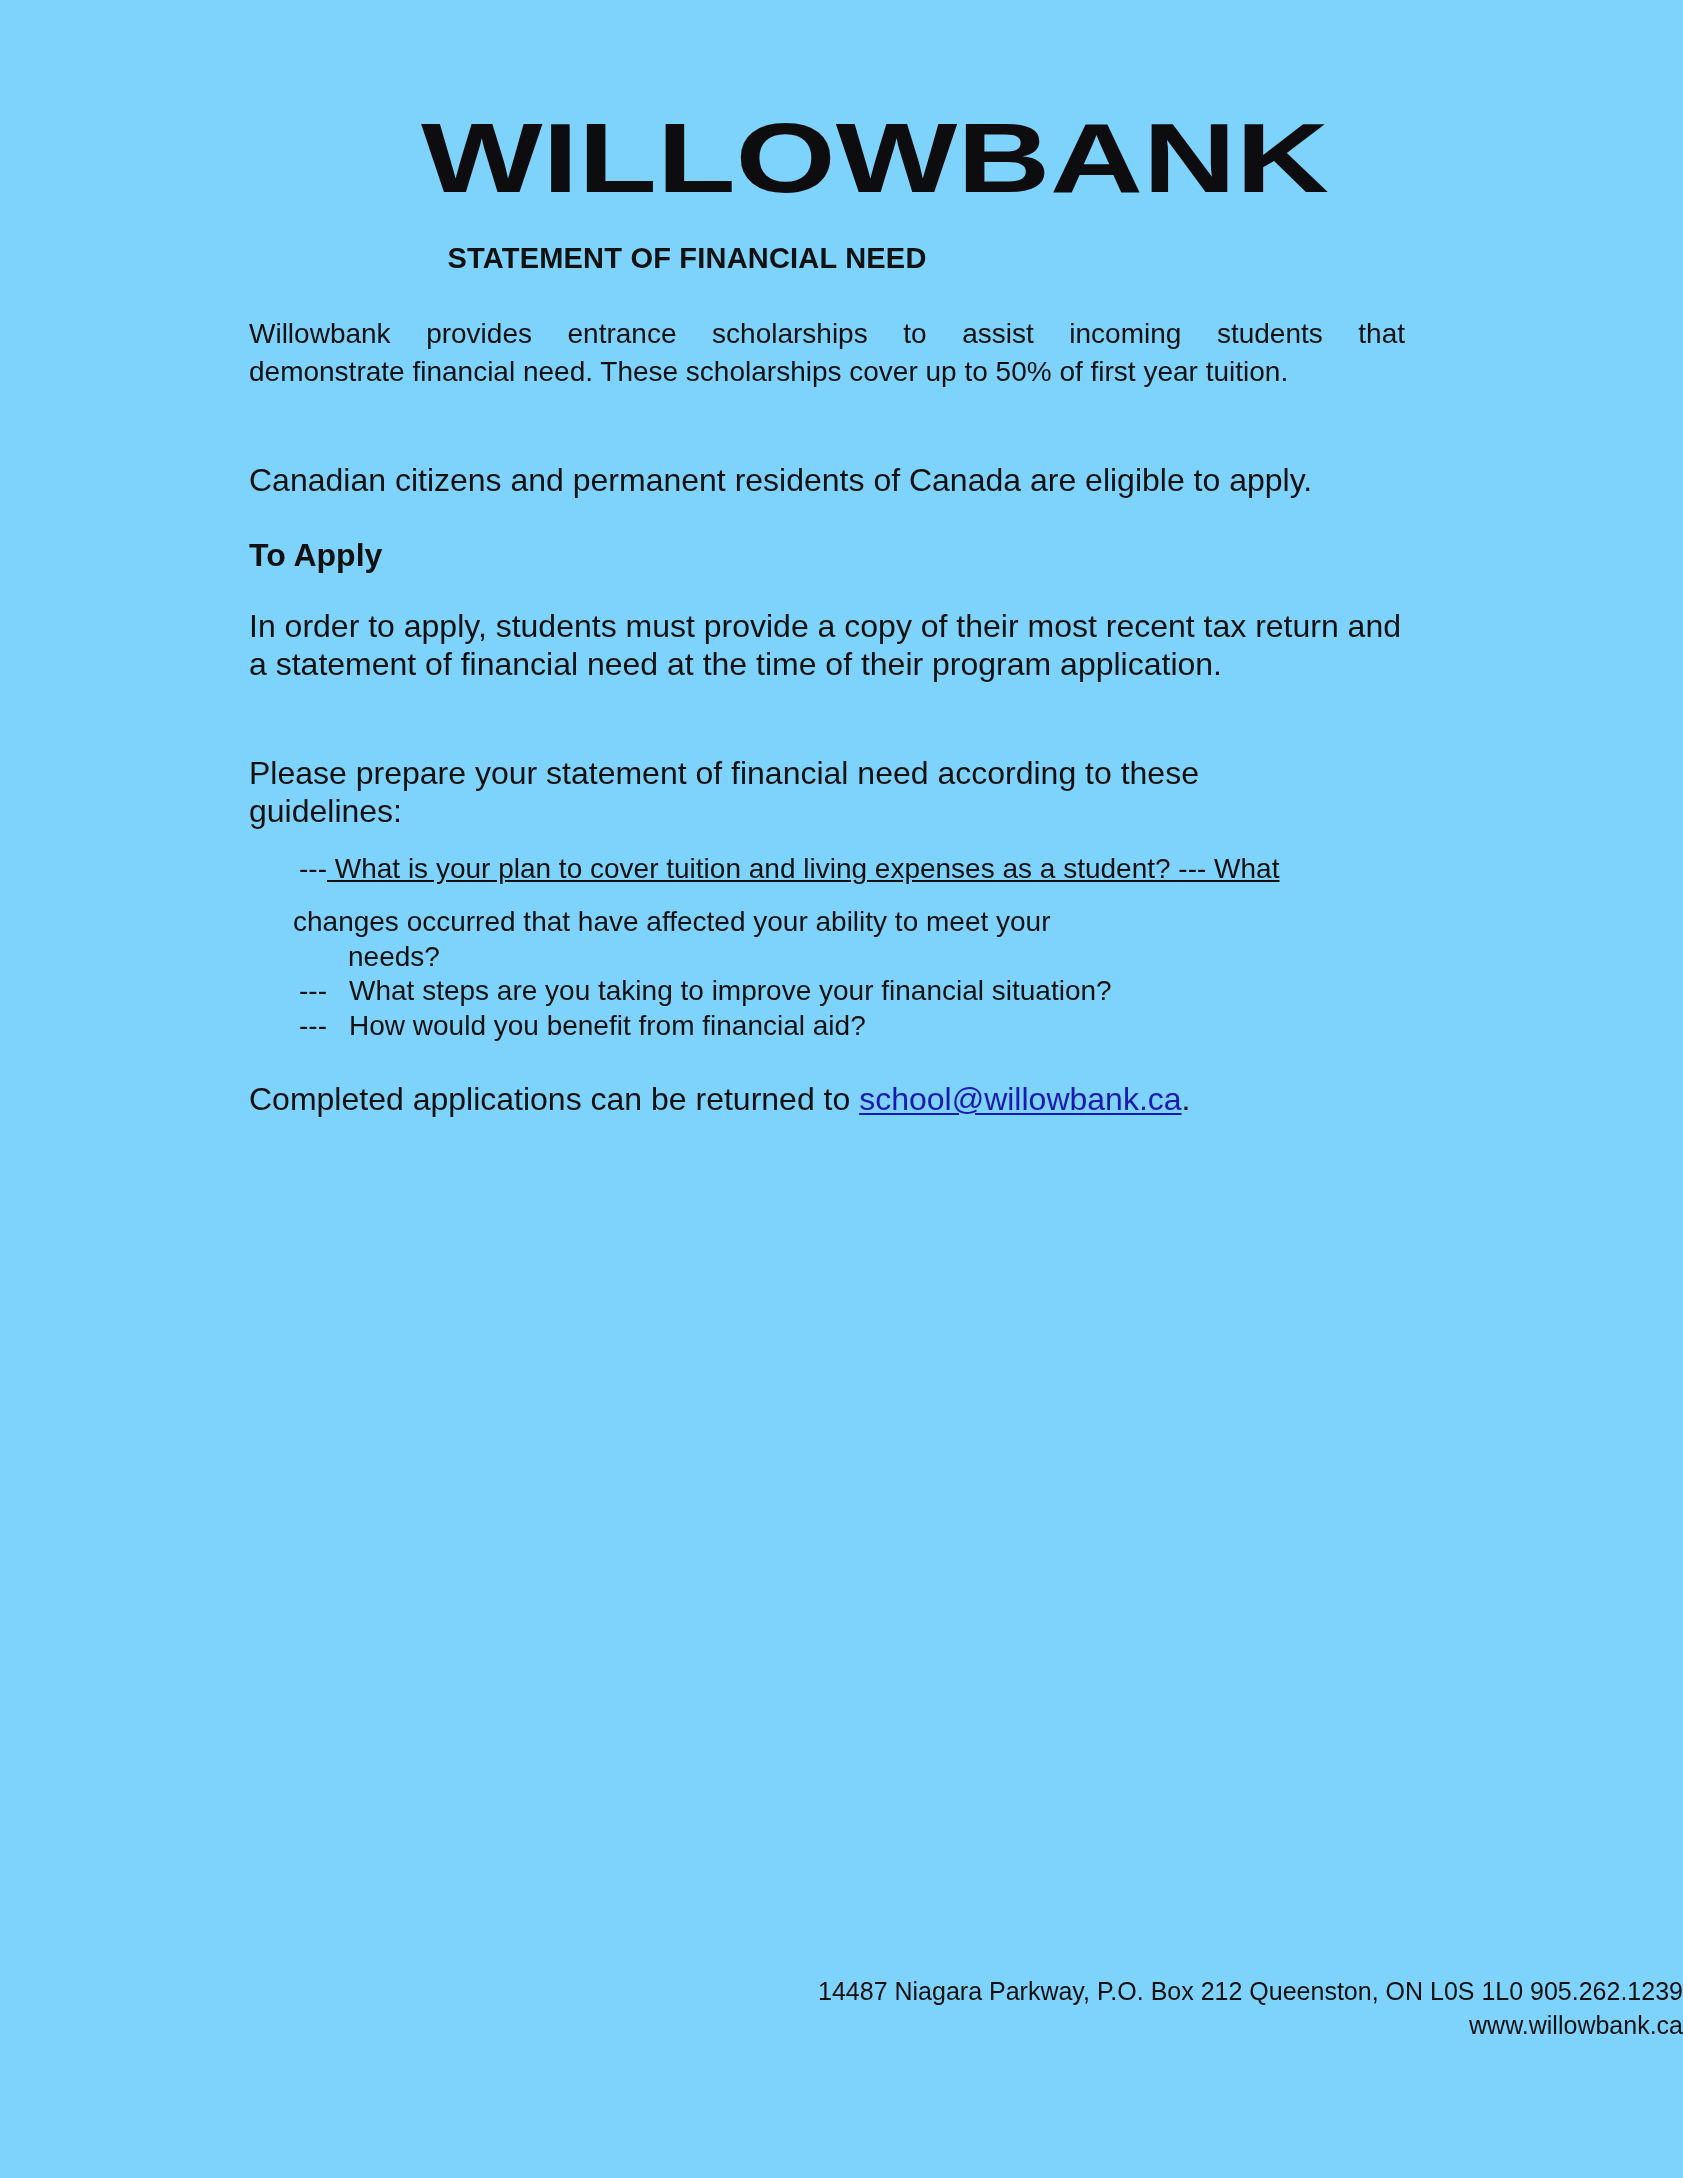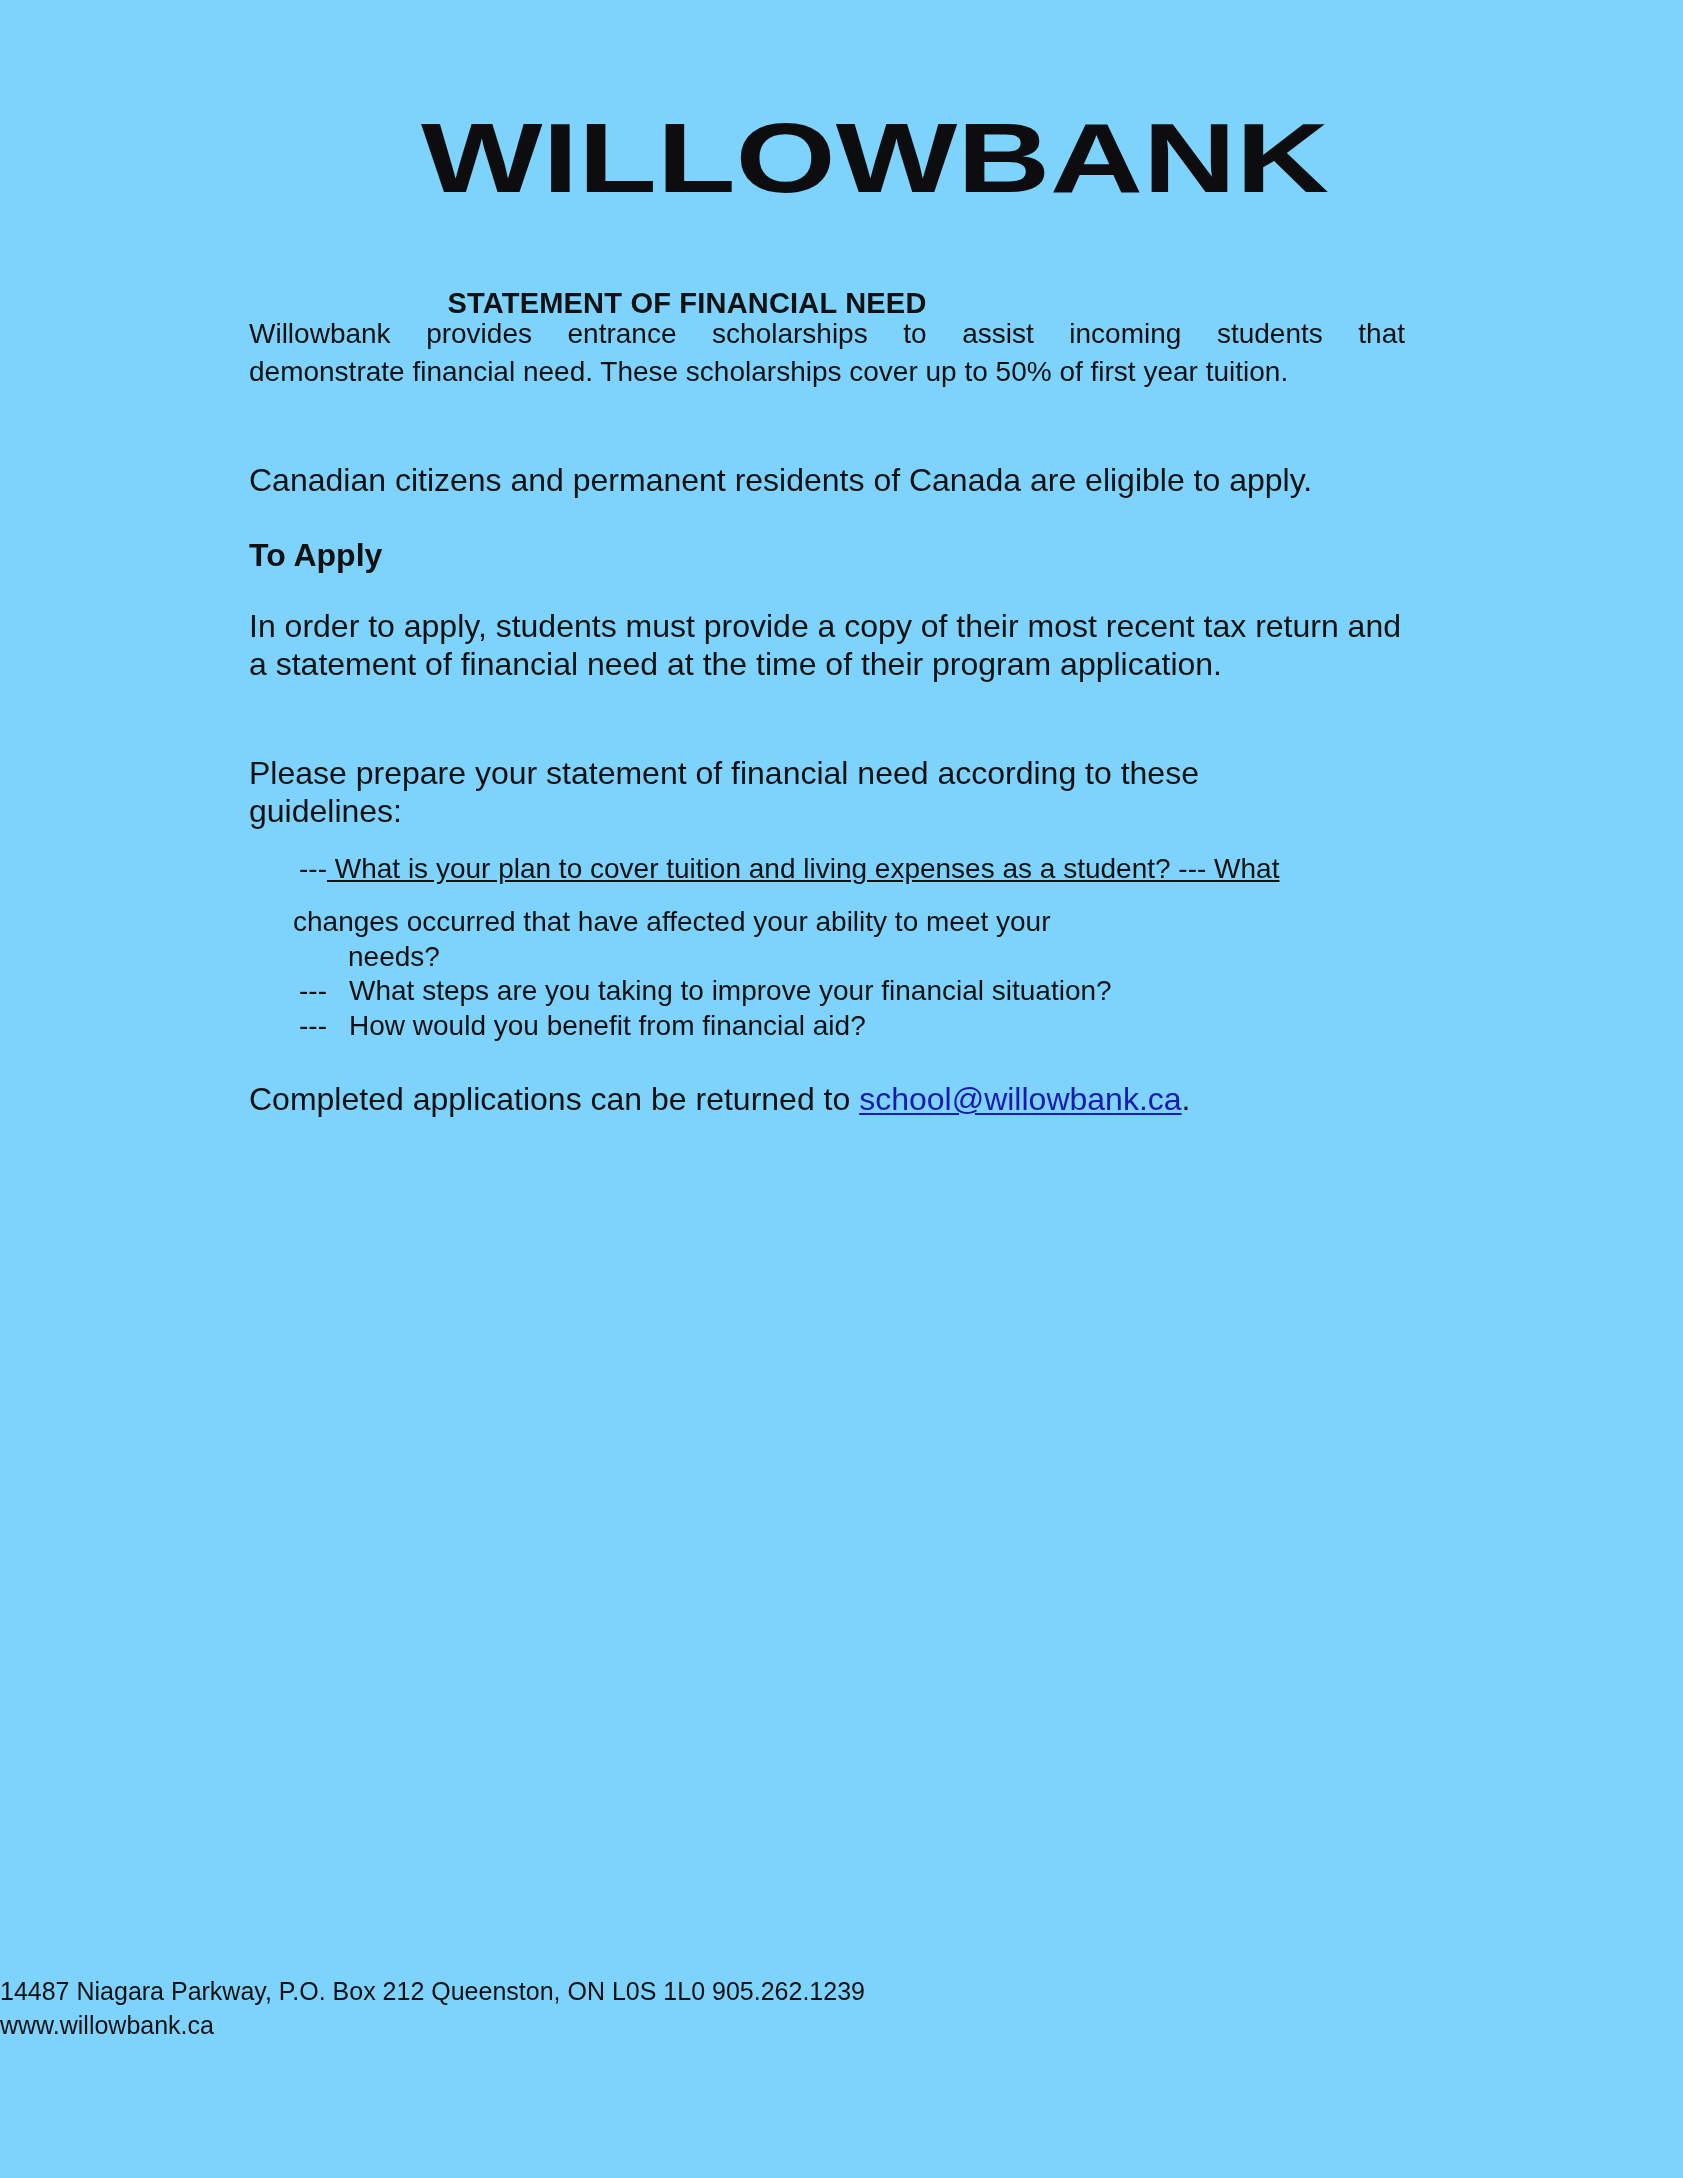--- a/index.html
+++ b/index.html
@@ -33,21 +33,20 @@
     .doc-title {
       position: absolute;
       left: 0;
       width: 1374px;
       top: 238px;
       text-align: center;
       font-weight: bold;
       font-size: 29px;
       line-height: 40px;
       letter-spacing: 0.2px;
-      margin-top: 45px;
     }
     .text {
       position: absolute;
       left: 249px;
       font-size: 32px;
       line-height: 38px;
       white-space: nowrap;
     }
     .justified {
       position: absolute;
@@ -72,21 +71,21 @@
       color: #1a1ab0;
       text-decoration: underline;
       text-decoration-thickness: 2px;
       text-underline-offset: 3px;
       cursor: pointer;
     }
     .footer-line {
       position: absolute;
       left: 0;
       width: 1683px;
-      text-align: left;
+      text-align: right;
       font-size: 25px;
       line-height: 34px;
       white-space: nowrap;
     }
   </style>
 </head>
 <body>
 
 <div class="page">
 

